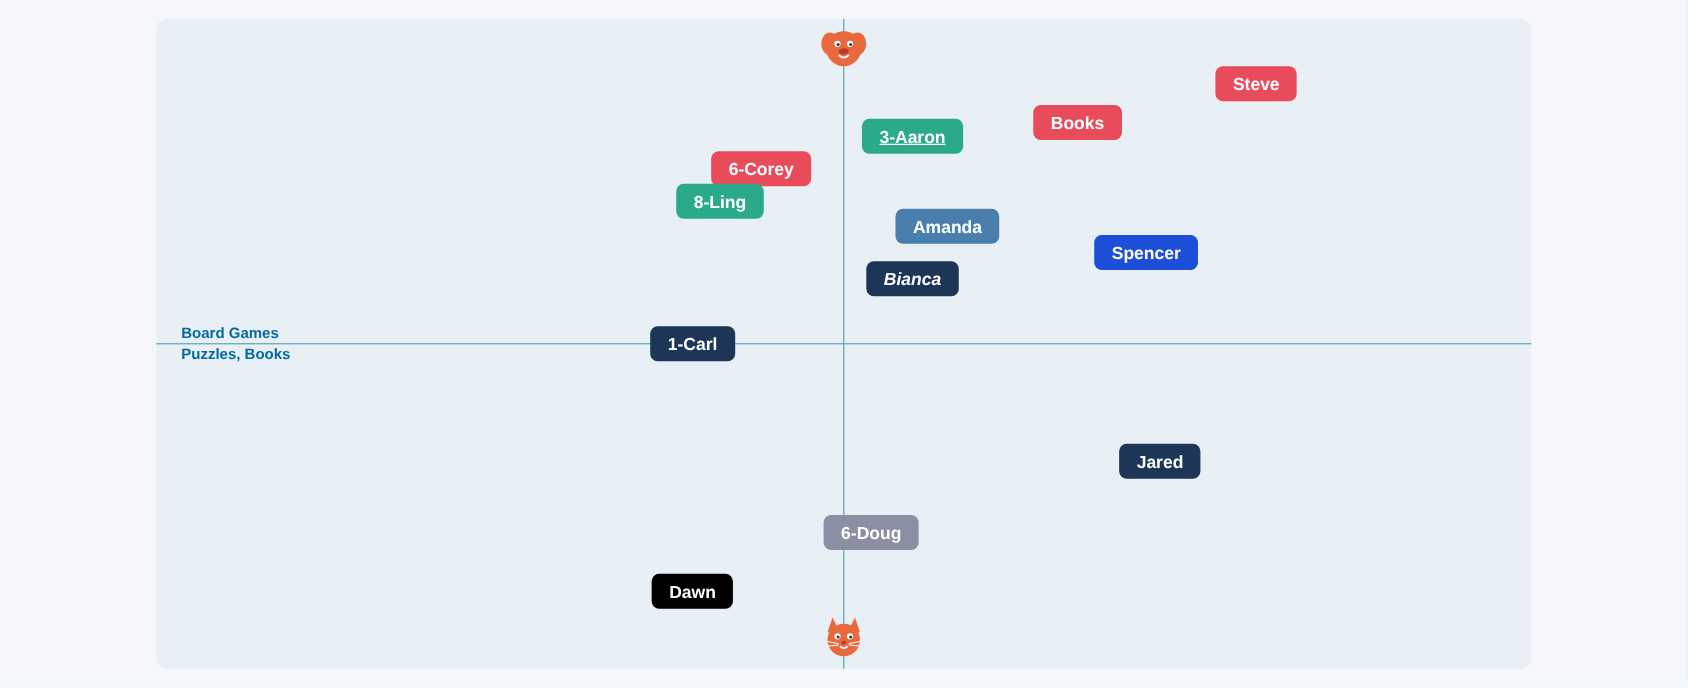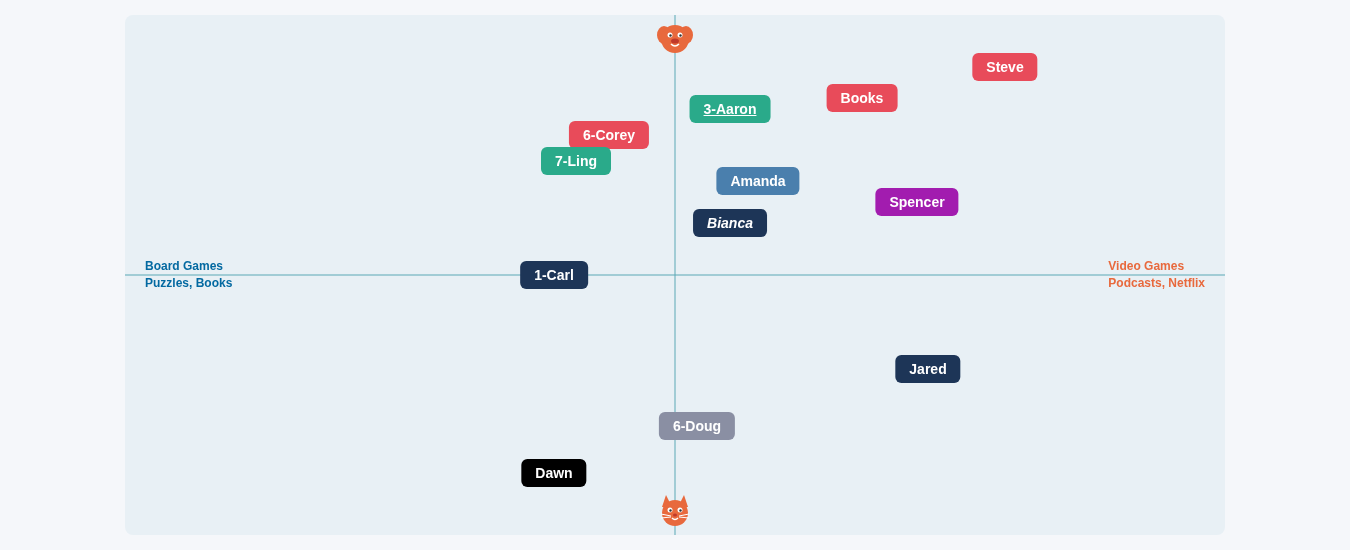--- a/index.html
+++ b/index.html
@@ -77,21 +77,21 @@
       white-space: nowrap;
       transform: translate(-50%, -50%);
       cursor: pointer;
     }
 
     
     .teal    { background: #2aaa8a; }
     .red     { background: #e84b5a; }
     .dark-blue { background: #1d3557; }
     .mid-blue { background: #4a7fad; margin-left: 28px; }
-    .light-blue { background: #a21caf; }
+    .light-blue { background: #1d4ed8; }
     .gray    { background: #8a8fa3; }
     .orange  { background: #000000; }
 
     
     .dog-face {
       position: absolute;
       top: 2px;
       left: 50%;
       transform: translateX(-50%);
     }
@@ -152,28 +152,24 @@
       <line x1="23" y1="26" x2="33" y2="27" stroke="white" stroke-width="1"></line>
 
       <path d="M16 27 Q19 30 22 27" stroke="white" stroke-width="1.5" fill="none"></path>
     </svg>
   </div>
 
   <div class="label-left">
     <span>Board Games</span><br>
     <span>Puzzles, Books</span>
   </div>
-  <div class="label-right">
-    <span>Video Games</span><br>
-    <span>Podcasts, Netflix</span>
-  </div>
 
 <div class="node teal" style="left: 55%; top: 18%; text-decoration: underline;">3-Aaron</div>
     <div class="node red" style="left: 44%; top: 23%;">6-Corey</div>
-    <div class="node teal" style="left: 41%; top: 28%;">7-Ling</div>
+    <div class="node teal" style="left: 41%; top: 28%;">8-Ling</div>
     <div class="node red" style="left: 67%; top: 16%;">Books</div>
     <div class="node red" style="left: 80%; top: 10%;">Steve</div>
     <div class="node mid-blue" style="left: 55%; top: 32%;">Amanda</div>
     <div class="node dark-blue" style="left: 55%; top: 40%; font-style: italic;">Bianca</div>
     <div class="node light-blue" style="left: 72%; top: 36%;">Spencer</div>
     <div class="node dark-blue" style="left: 39%; top: 50%;">1-Carl</div>
     <div class="node dark-blue" style="left: 73%; top: 68%;">Jared</div>
     <div class="node gray" style="left: 52%; top: 79%;">6-Doug</div>
     <div class="node orange" style="left: 39%; top: 88%;">Dawn</div>
   </div>

